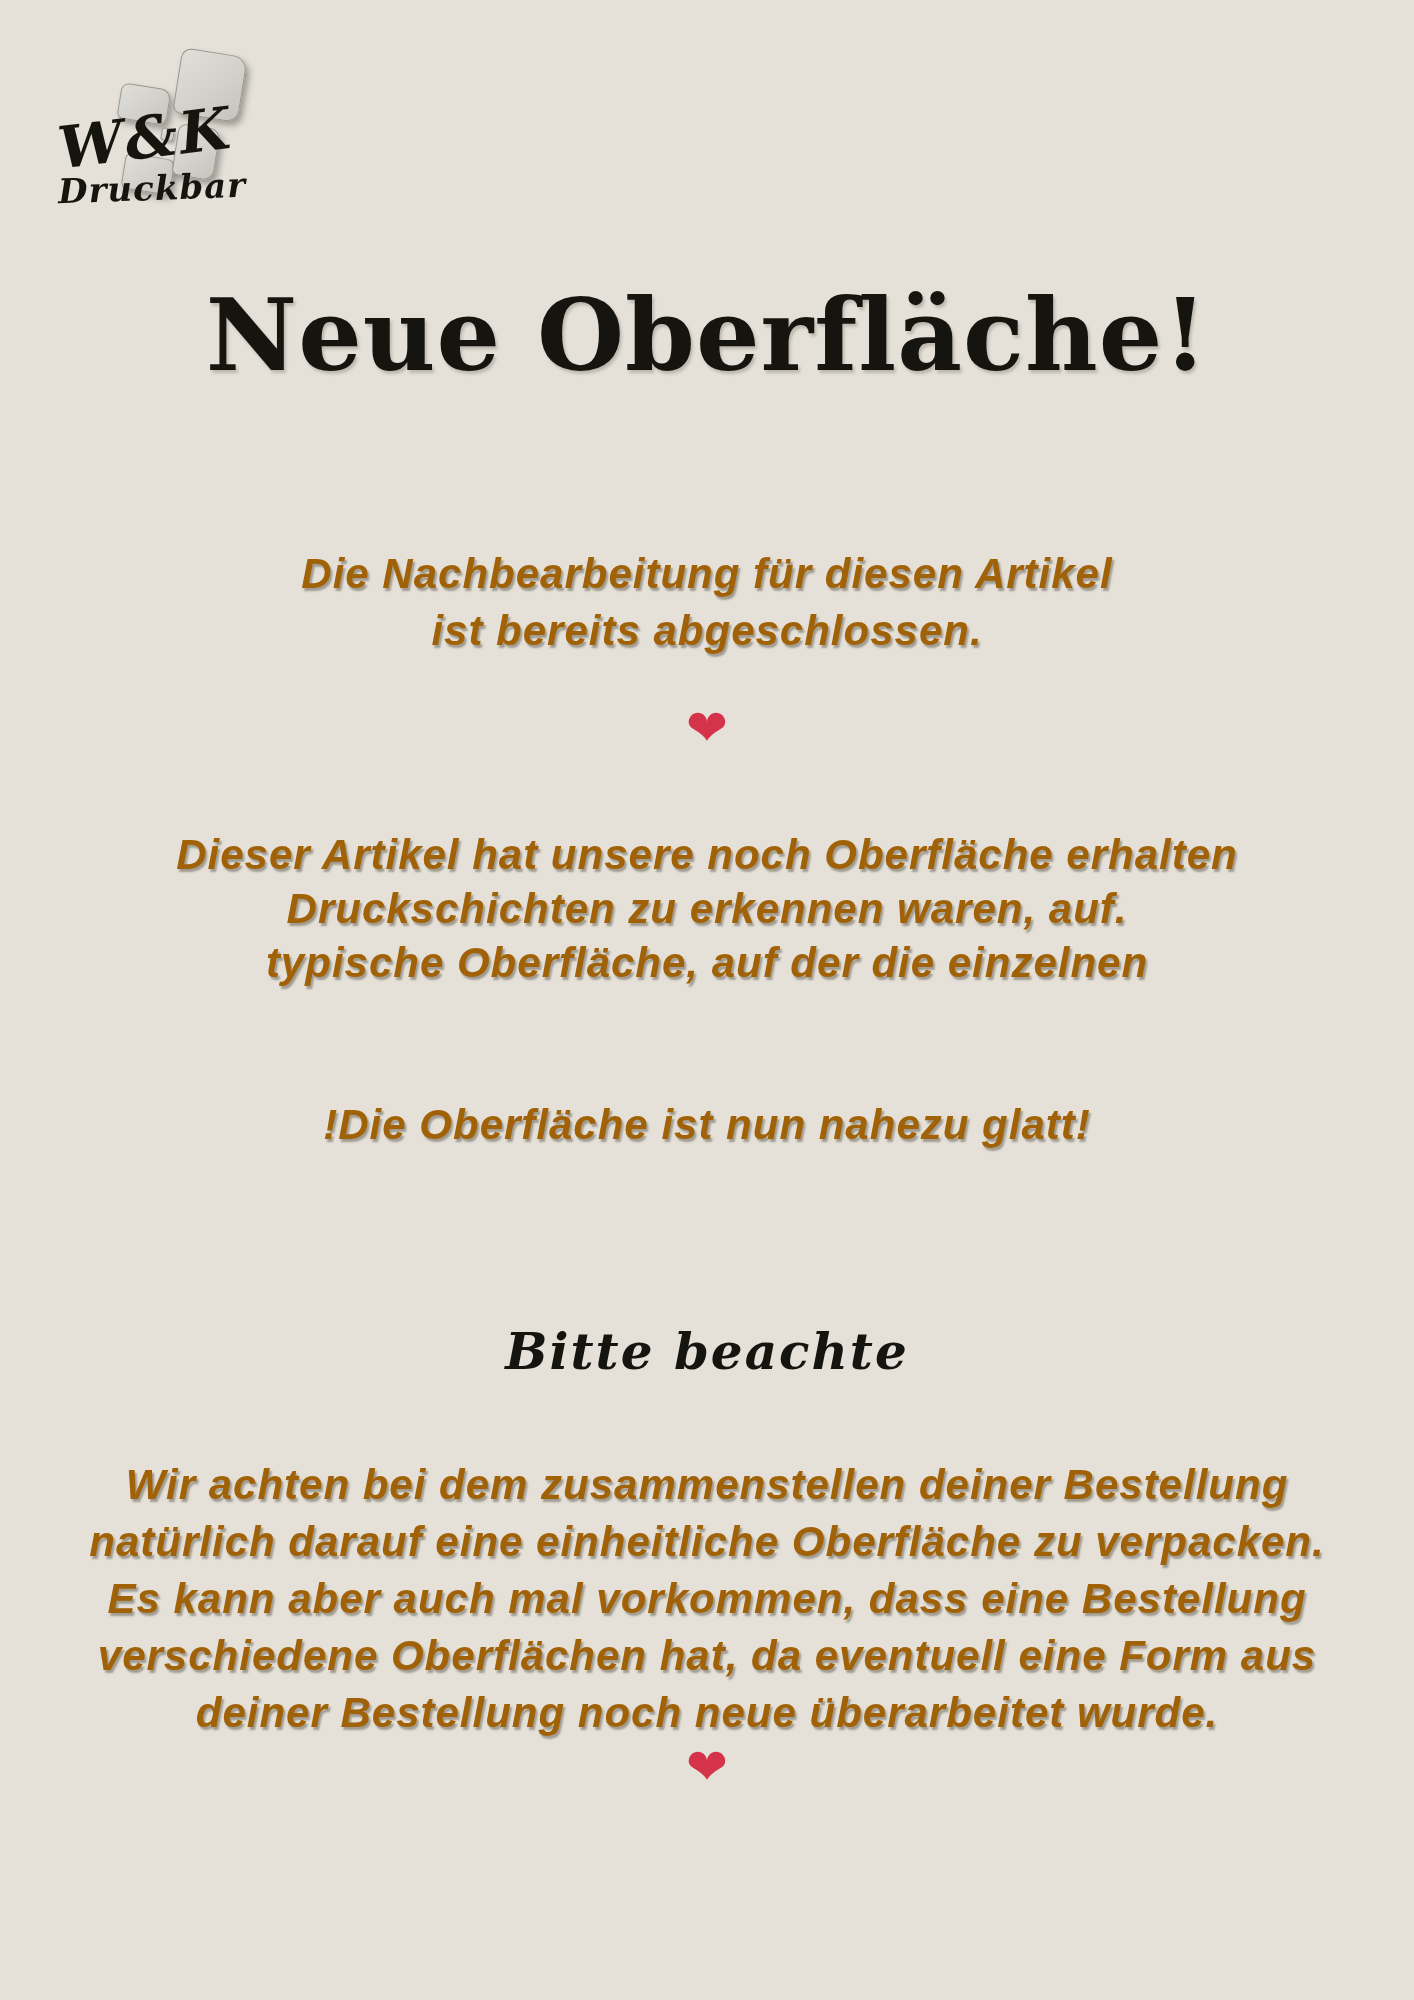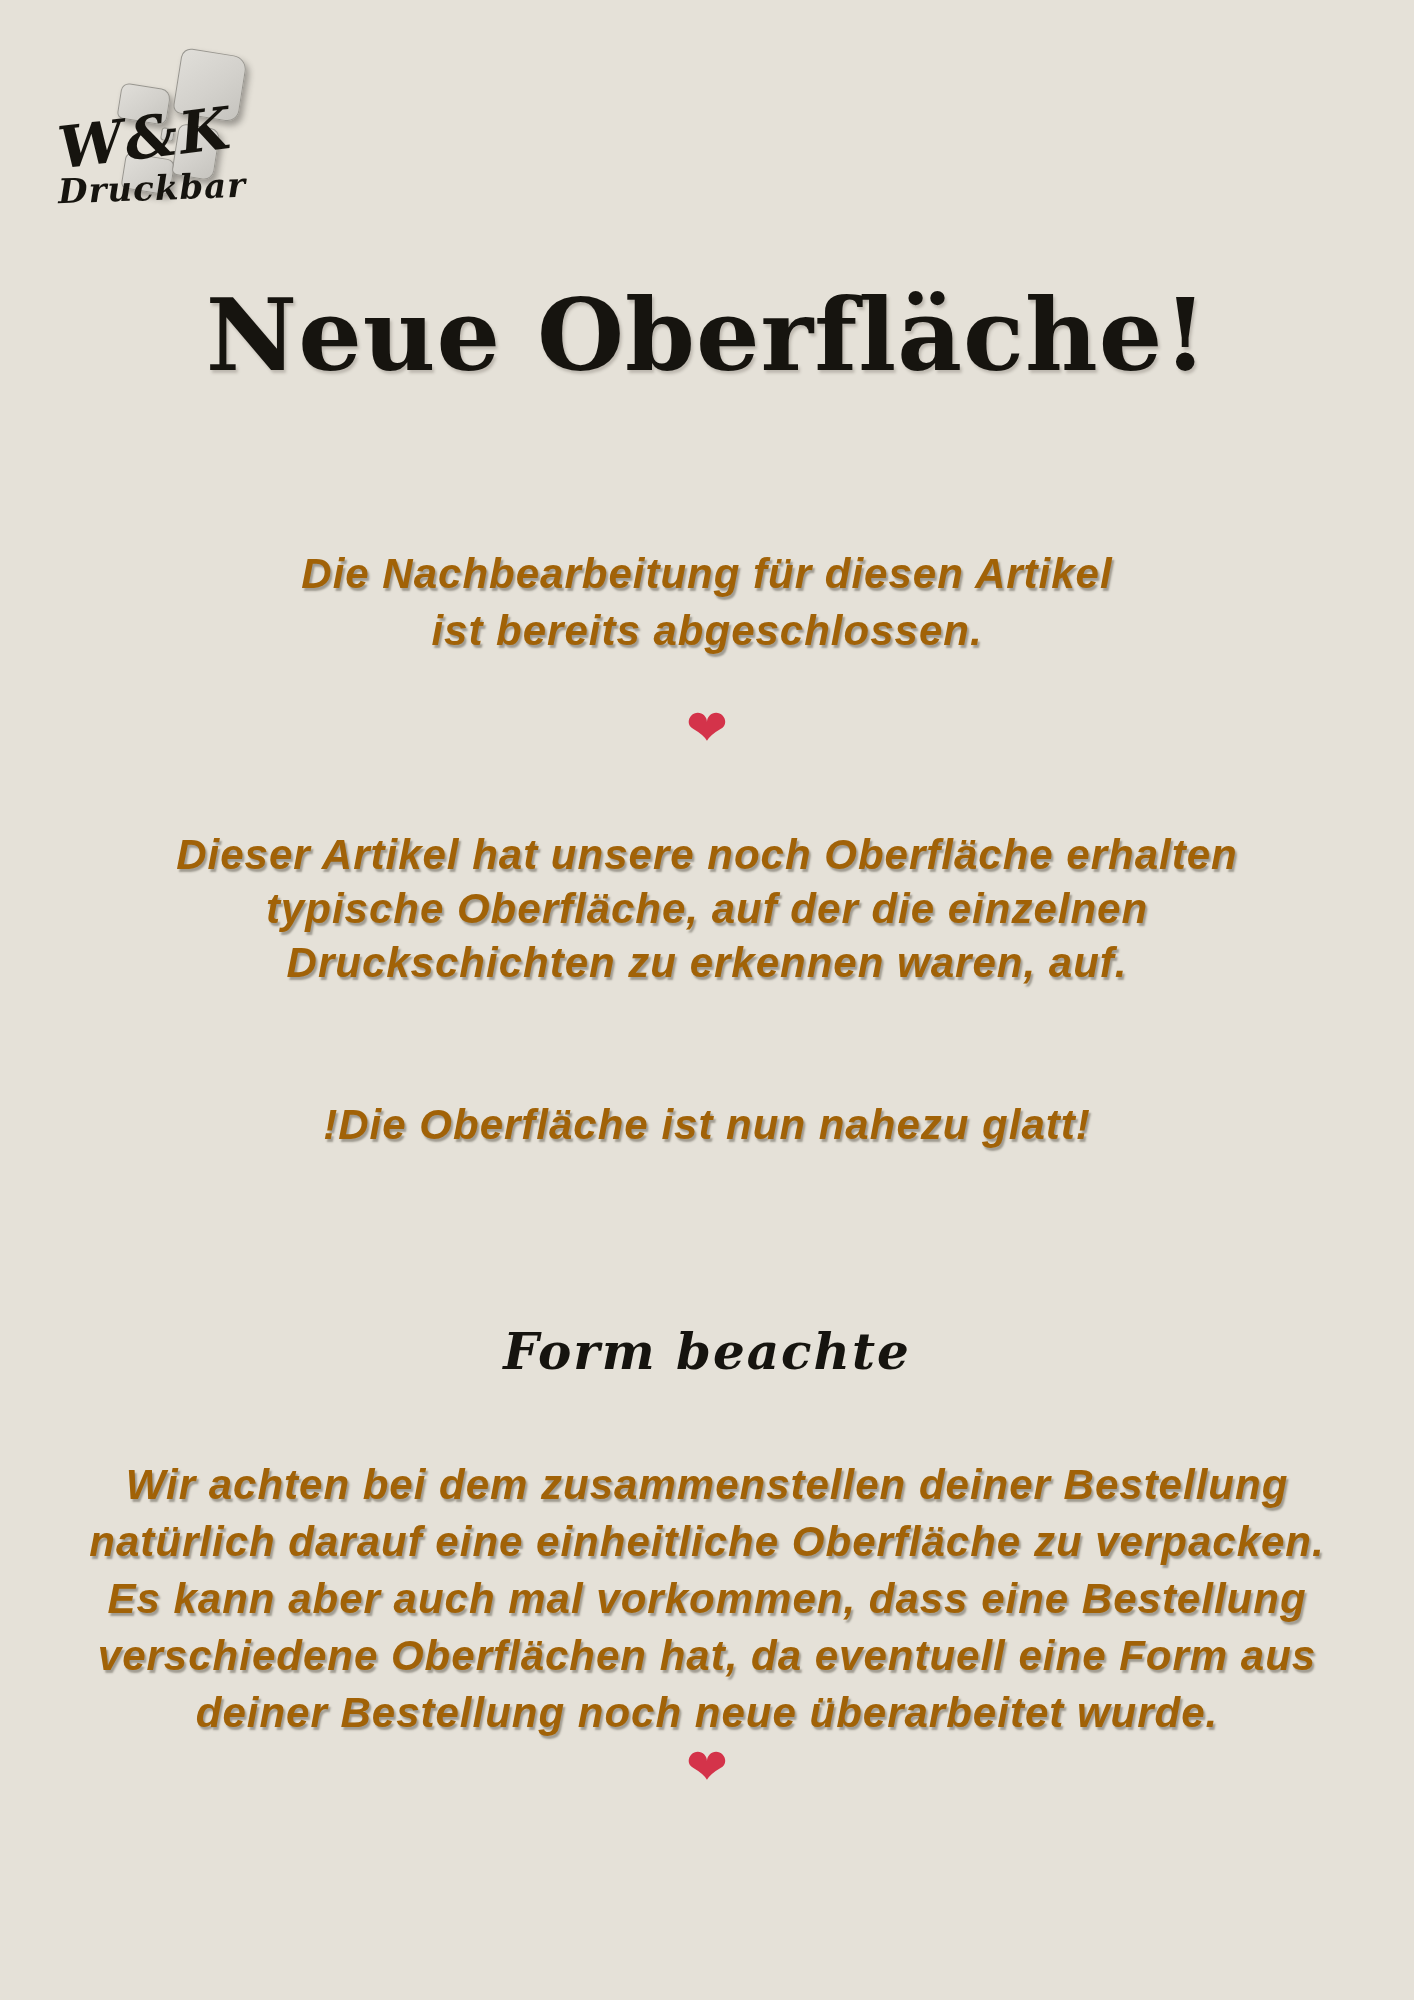--- a/index.html
+++ b/index.html
@@ -111,27 +111,27 @@
 
   <div class="para para-intro">
     <div>Die Nachbearbeitung für diesen Artikel</div>
     <div>ist bereits abgeschlossen.</div>
   </div>
 
   <div class="heart heart-1">❤</div>
 
   <div class="para para-details">
     <div>Dieser Artikel hat unsere noch Oberfläche erhalten</div>
+    <div>Druckschichten zu erkennen waren, auf.</div>
     <div>typische Oberfläche, auf der die einzelnen</div>
-    <div>Druckschichten zu erkennen waren, auf.</div>
   </div>
 
   <div class="para para-highlight">!Die Oberfläche ist nun nahezu glatt!</div>
 
-  <div class="note-heading">Form beachte</div>
+  <div class="note-heading">Bitte beachte</div>
 
   <div class="para para-note">
     <div>Wir achten bei dem zusammenstellen deiner Bestellung</div>
     <div>natürlich darauf eine einheitliche Oberfläche zu verpacken.</div>
     <div>Es kann aber auch mal vorkommen, dass eine Bestellung</div>
     <div>verschiedene Oberflächen hat, da eventuell eine Form aus</div>
     <div>deiner Bestellung noch neue überarbeitet wurde.</div>
   </div>
 
   <div class="heart heart-2">❤</div>

